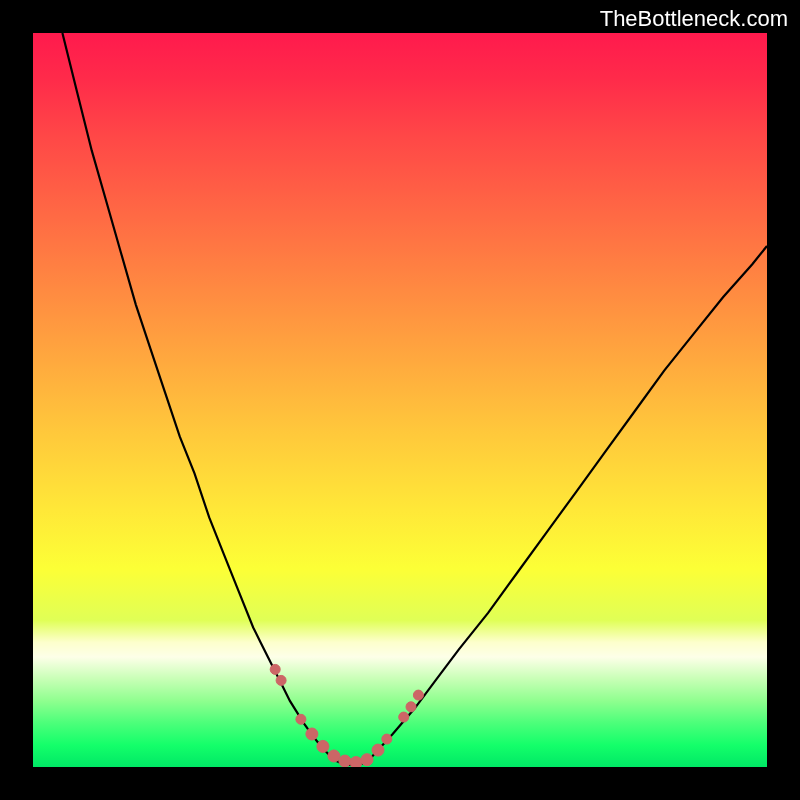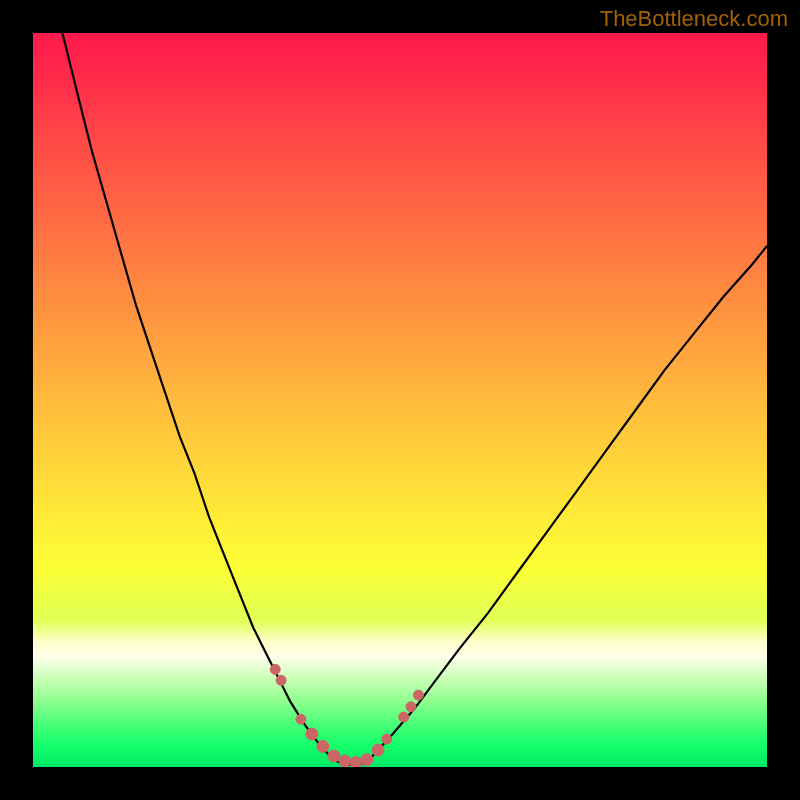--- a/index.html
+++ b/index.html
@@ -57,21 +57,21 @@
     position: absolute;
     left: 0;
     top: 0;
     width: 734px;
     height: 734px;
   }
   .watermark {
     position: absolute;
     top: 6px;
     right: 12px;
-    color: #a16207;
+    color: #ffffff;
     font-size: 22px;
     letter-spacing: 0px;
     font-weight: 500;
   }
 </style>
 </head>
 <body>
 
 <div class="frame">
   <div class="plot">

